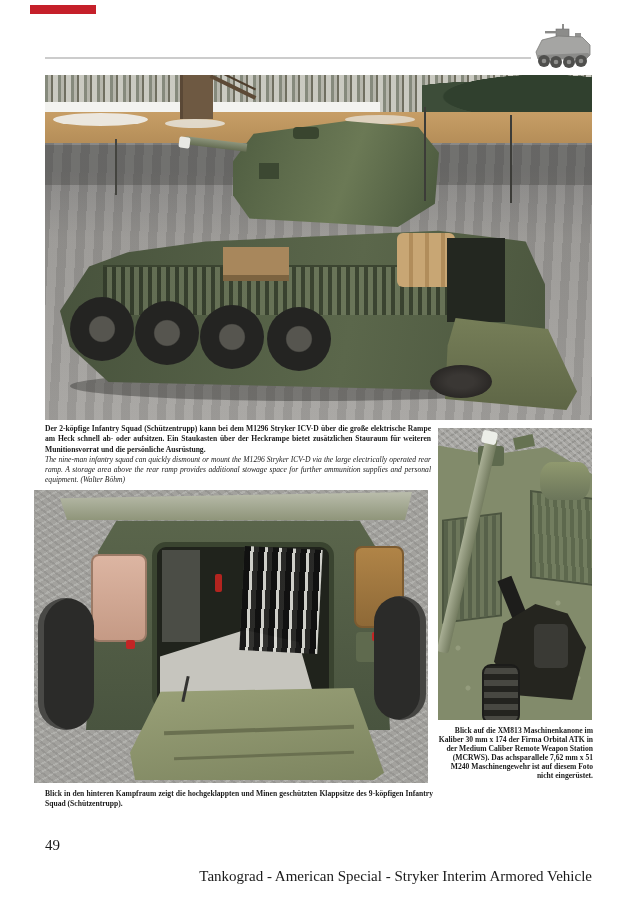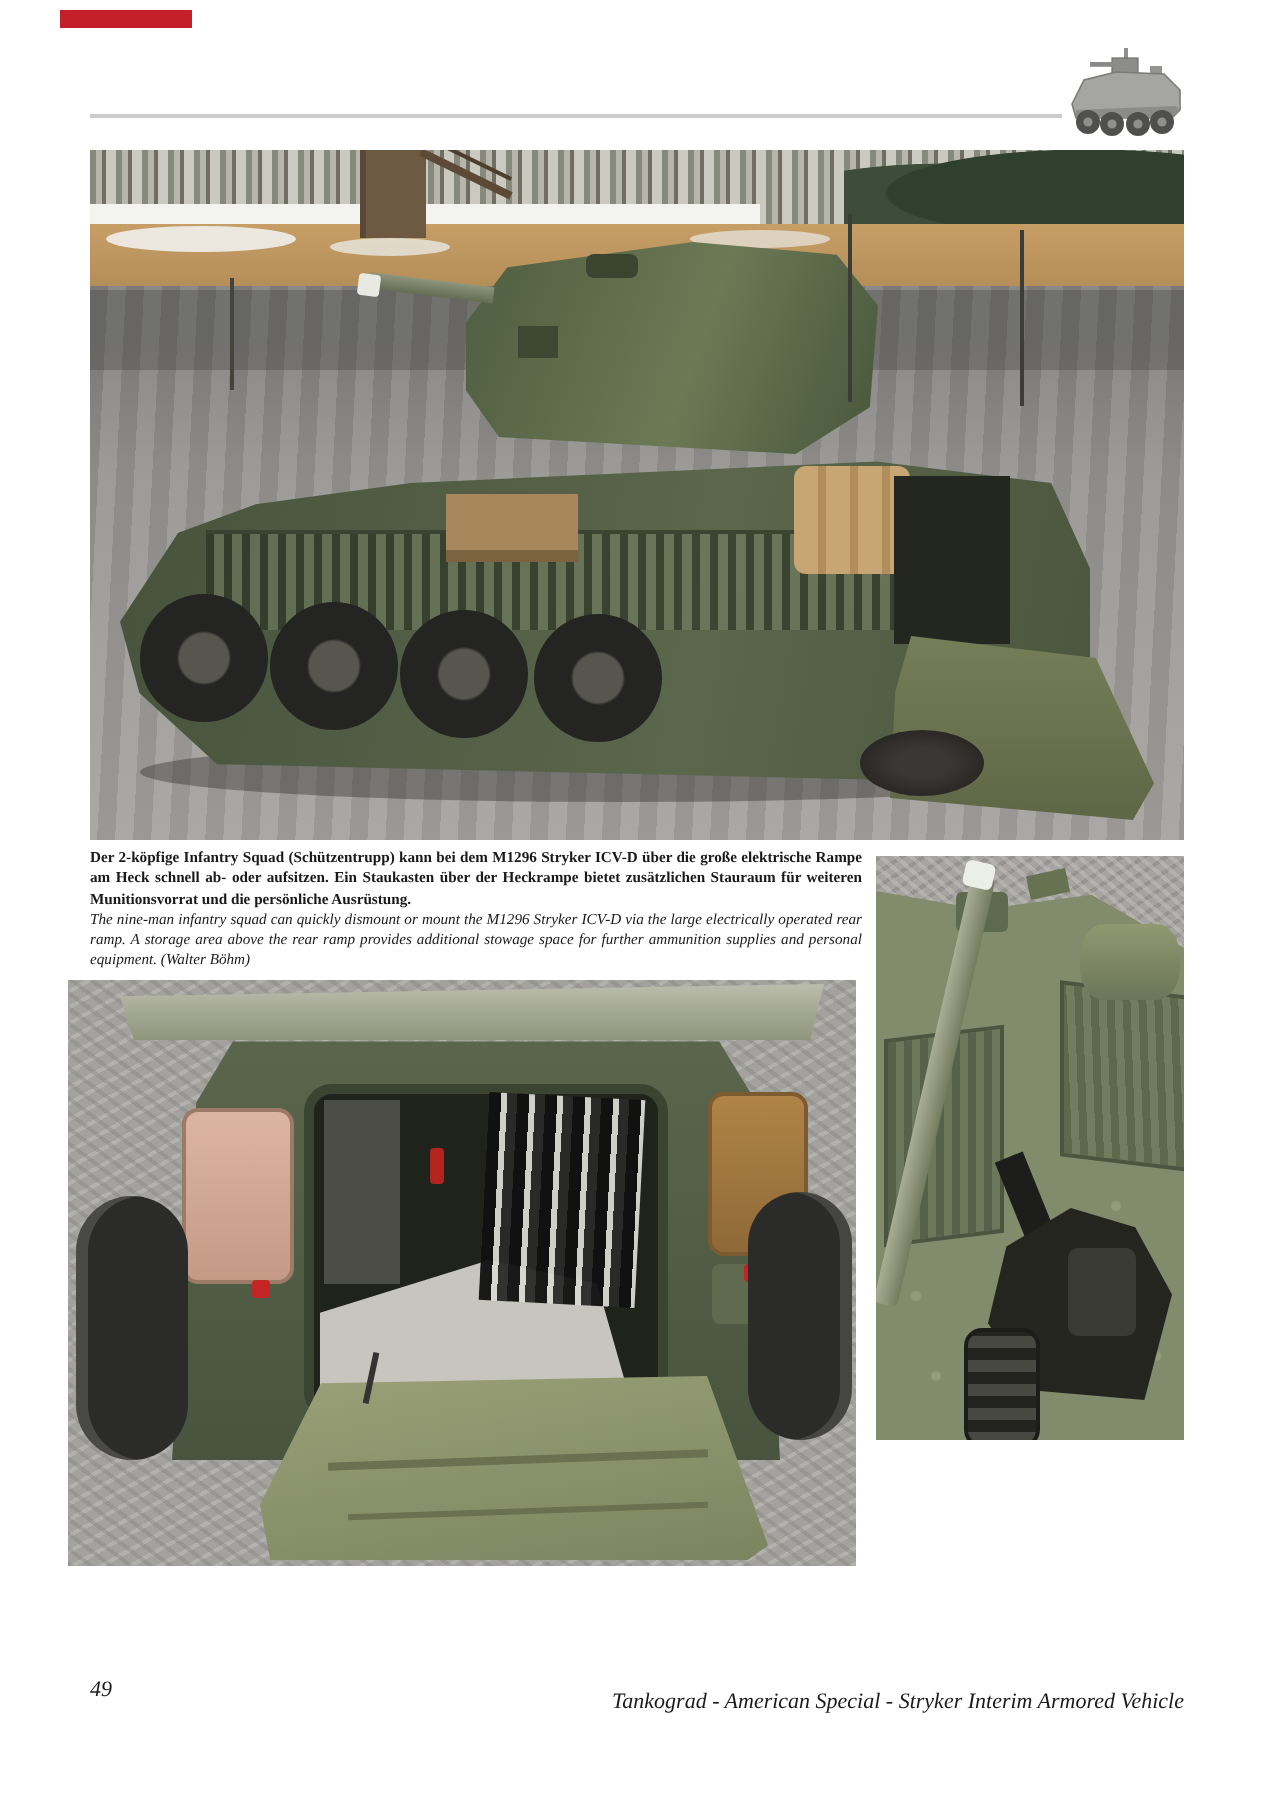--- a/index.html
+++ b/index.html
@@ -5,21 +5,21 @@
   html,body{margin:0;padding:0;background:#ffffff;}
   .page{position:relative;width:636px;height:900px;background:#ffffff;overflow:hidden;
         font-family:"Liberation Serif", serif;color:#1a1a1a;}
   .abs{position:absolute;}
   .cap{width:386px;text-align:justify;}
   .cap-de{font-weight:bold;font-size:7.6px;line-height:10.3px;}
   .cap-en{font-style:italic;font-size:7.6px;line-height:10.3px;}
   .capR{width:156px;text-align:right;}
   .capR .cap-de{font-size:7.6px;line-height:8.9px;}
   .capR .cap-en{font-size:7.6px;line-height:8.9px;}
-  .footer-txt{font-size:11px;line-height:12px;font-style:italic;}
+  .footer-txt{font-size:15px;line-height:12px;}
   .photo{overflow:hidden;}
 </style>
 </head>
 <body>
 
 <div class="page">
 
   <div class="abs" style="left:30px;top:5px;width:66px;height:9px;background:#c5202a;"></div>
 
   <div class="abs" style="left:45px;top:57px;width:486px;height:2px;background:#cccccc;"></div>
@@ -199,21 +199,23 @@
 
     <div class="abs" style="left:96px;top:198px;width:254px;height:92px;
          background:linear-gradient(170deg,#9aa178,#7c845f);
          clip-path:polygon(12% 4%,88% 0,100% 92%,96% 100%,2% 100%,0 70%);"></div>
     <div class="abs" style="left:130px;top:238px;width:190px;height:4px;background:#6a7050;transform:rotate(-2deg);"></div>
     <div class="abs" style="left:140px;top:264px;width:180px;height:3px;background:#6a7050;transform:rotate(-2deg);"></div>
     <div class="abs" style="left:150px;top:186px;width:3px;height:26px;background:#333331;transform:rotate(12deg);"></div>
   </div>
 
   <div class="abs capR" style="left:437px;top:727px;">
+    <div class="cap-de">Blick auf die XM813 Maschinenkanone im Kaliber 30 mm x 174 der Firma Orbital ATK in der Medium Caliber Remote Weapon Station (MCRWS). Das achsparallele 7,62 mm x 51 M240 Maschinengewehr ist auf diesem Foto nicht eingerüstet.</div>
   </div>
 
   <div class="abs cap" style="left:45px;top:789px;width:388px;">
+    <div class="cap-de">Blick in den hinteren Kampfraum zeigt die hochgeklappten und Minen geschützten Klappsitze des 9-köpfigen Infantry Squad (Schützentrupp).</div>
   </div>
 
   <div class="abs footer-txt" style="left:45px;top:839px;">49</div>
-  <div class="abs footer-txt" style="right:44px;top:845px;text-align:right;">Tankograd - American Special - Stryker Interim Armored Vehicle</div>
+  <div class="abs footer-txt" style="right:44px;top:870px;text-align:right;">Tankograd - American Special - Stryker Interim Armored Vehicle</div>
 
 </div>
 
 </body></html>

